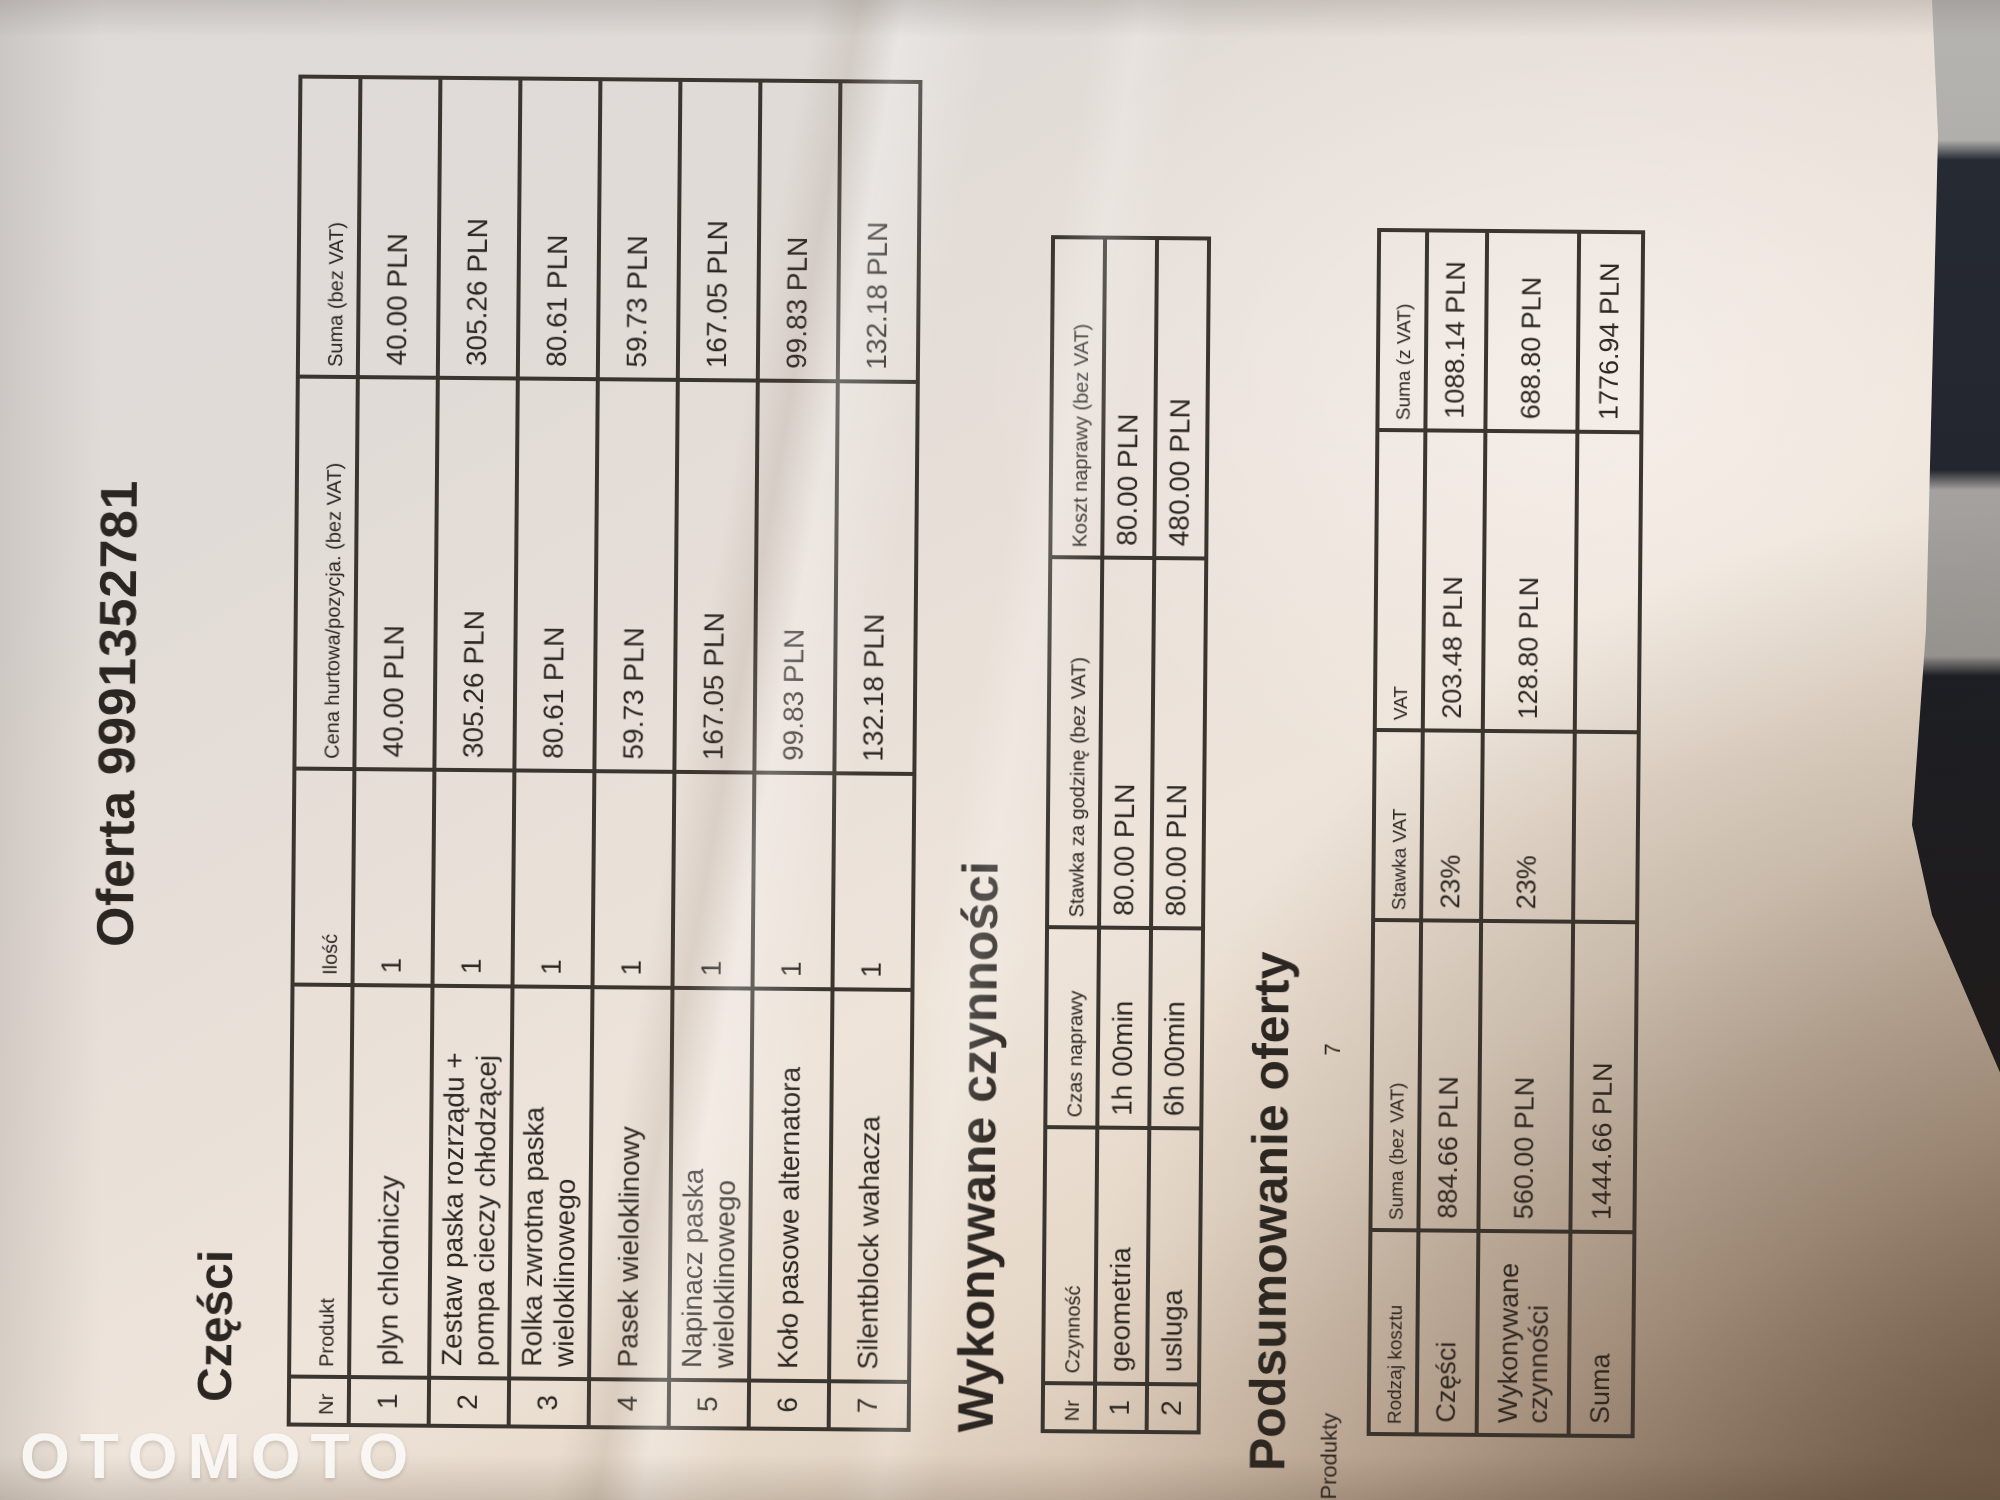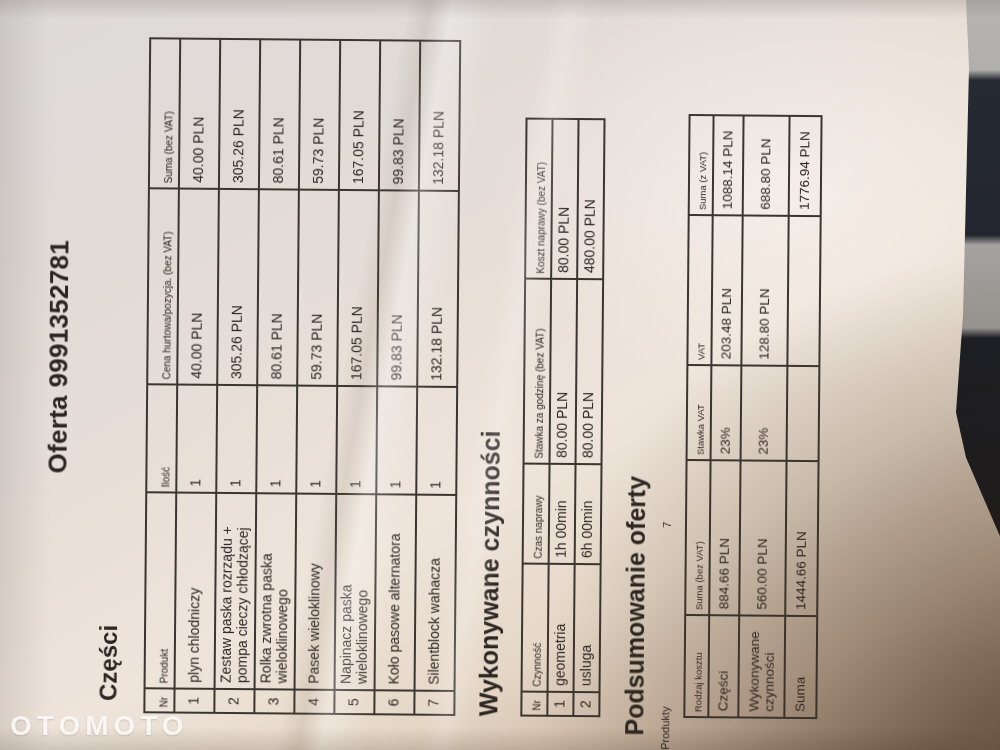--- a/index.html
+++ b/index.html
@@ -45,21 +45,21 @@
   .sum .r1{height:30px;} .sum .r2{height:46px;} .sum .r3{height:32px;}
   
   .gloss{position:absolute;inset:0;z-index:6;pointer-events:none;
       background:
         radial-gradient(circle at 101% 97%, rgba(62,44,28,0.5), rgba(62,44,28,0) 38%),
         linear-gradient(to top, rgba(70,55,40,0.18), rgba(0,0,0,0) 3%),
         linear-gradient(to bottom, rgba(105,98,92,0.22), rgba(0,0,0,0) 2.5%),
         linear-gradient(to right, rgba(95,88,84,0.15), rgba(0,0,0,0) 5%),
         linear-gradient(100deg, rgba(0,0,0,0) 36%, rgba(115,95,78,0.13) 38%, rgba(255,255,255,0.28) 40%, rgba(0,0,0,0) 44%),
         linear-gradient(100deg, rgba(0,0,0,0) 48.5%, rgba(255,255,255,0.2) 50.5%, rgba(0,0,0,0) 53%);}
-  .watermark{position:absolute;left:10px;top:710px;z-index:7;font-size:28px;font-weight:700;
+  .watermark{position:absolute;left:10px;top:710px;z-index:7;font-size:32px;font-weight:700;
       letter-spacing:5px;color:#faf8f5;opacity:0.95;white-space:nowrap;
       text-shadow:0 1px 2px rgba(120,110,100,0.3);}
 </style>
 </head>
 <body>
 
 <div class="photo">
   <div class="bg"></div>
   <div class="paper"></div>
 

